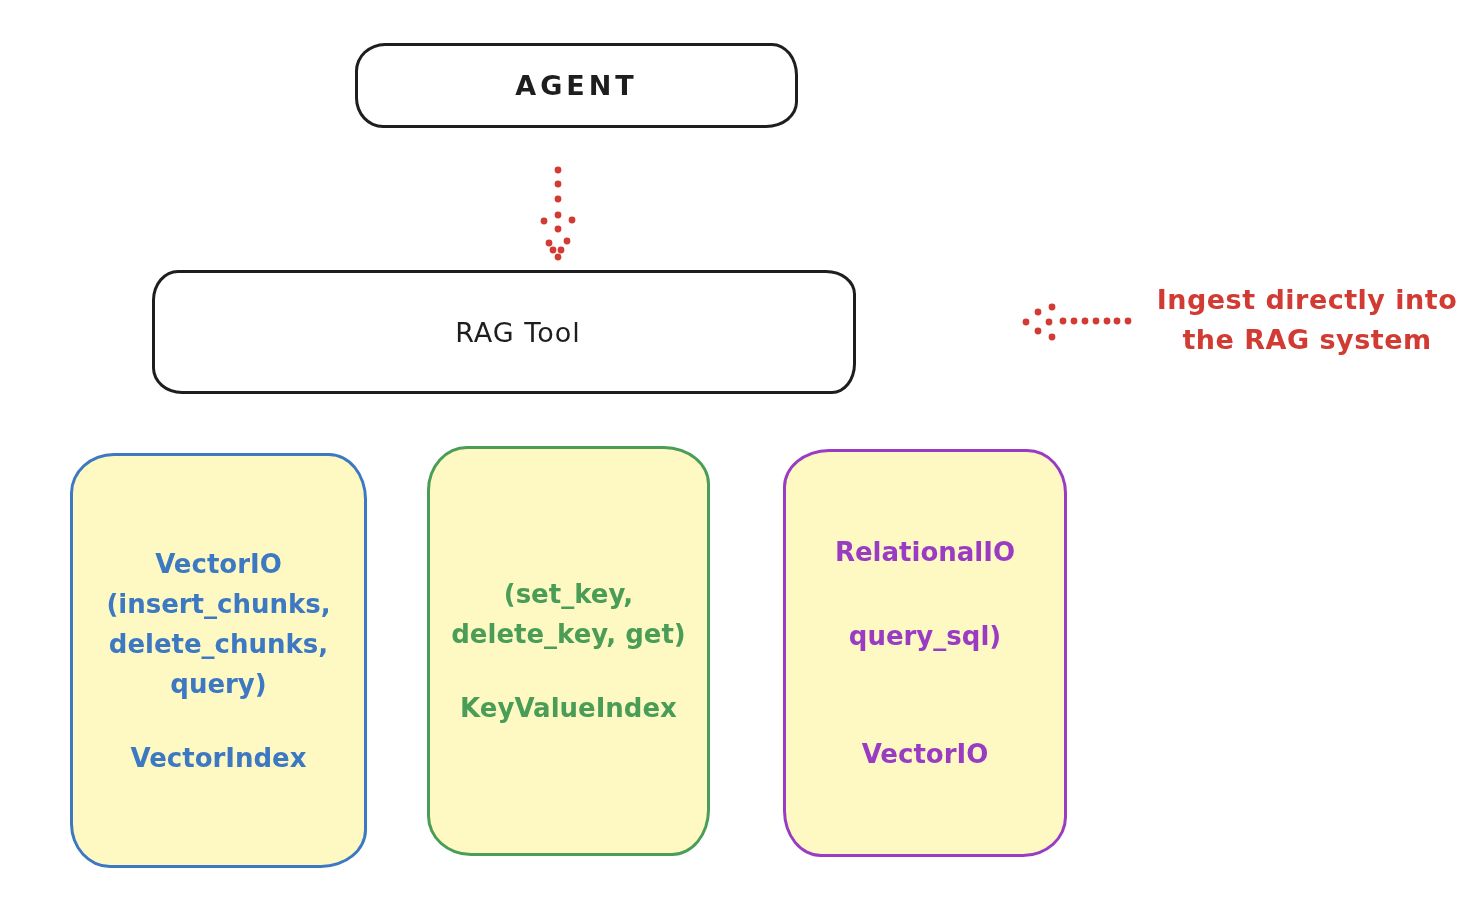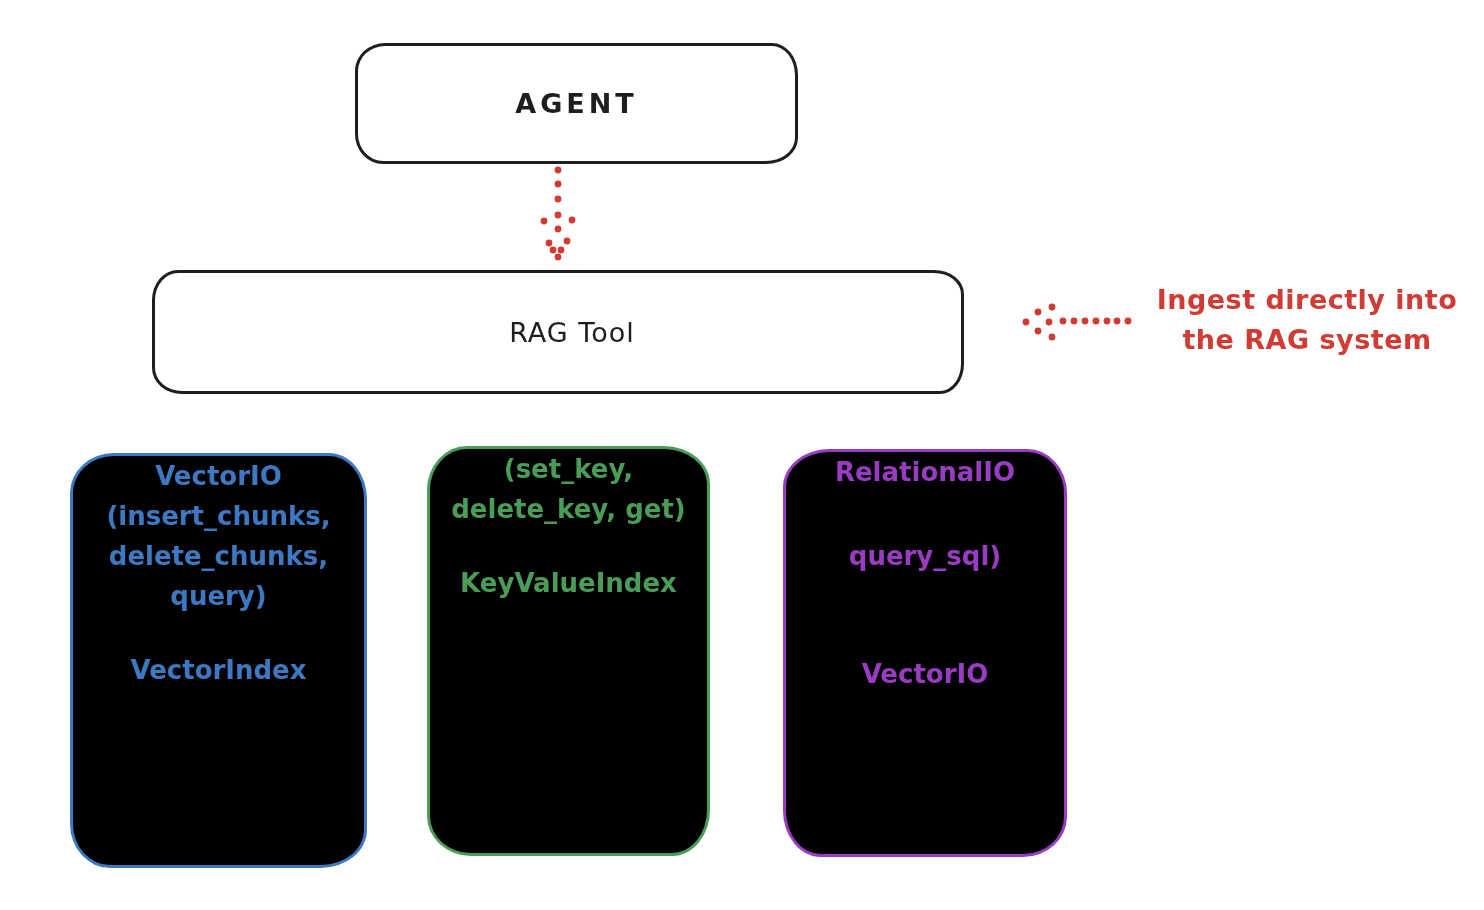--- a/index.html
+++ b/index.html
@@ -22,39 +22,40 @@
     border: 3.5px solid #1e1e1e;
     display: flex;
     align-items: center;
     justify-content: center;
     color: #1e1e1e;
     font-size: 27px;
     letter-spacing: 1px;
   }
   .agent-box {
     left: 355px; top: 43px;
-    width: 443px; height: 121px;
+    width: 443px; height: 85px;
     border-radius: 30px 26px 32px 28px / 28px 32px 26px 30px;
     font-weight: bold;
     letter-spacing: 4px;
   }
   .rag-box {
     left: 152px; top: 270px;
-    width: 812px; height: 124px;
+    width: 704px; height: 124px;
     border-radius: 26px 30px 24px 30px / 30px 24px 30px 26px;
     padding-left: 28px;
   }
   .card {
     position: absolute;
     box-sizing: border-box;
-    background: #000000;
+    background: #fef9c3;
     border: 3px solid;
     display: flex;
     flex-direction: column;
     align-items: center;
+    justify-content: center;
     text-align: center;
     font-size: 26px;
     font-weight: 600;
     line-height: 40px;
   }
   .card-blue {
     left: 70px; top: 453px;
     width: 297px; height: 415px;
     border-radius: 44px 38px 46px 40px / 40px 46px 38px 44px;
   }

